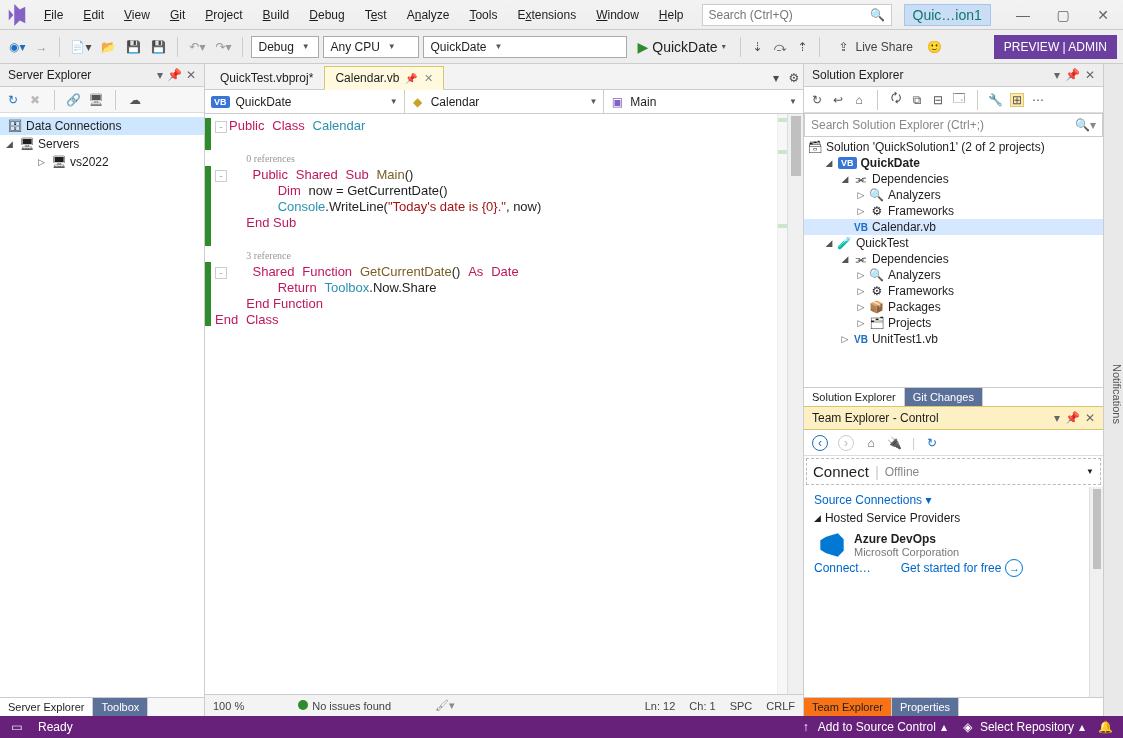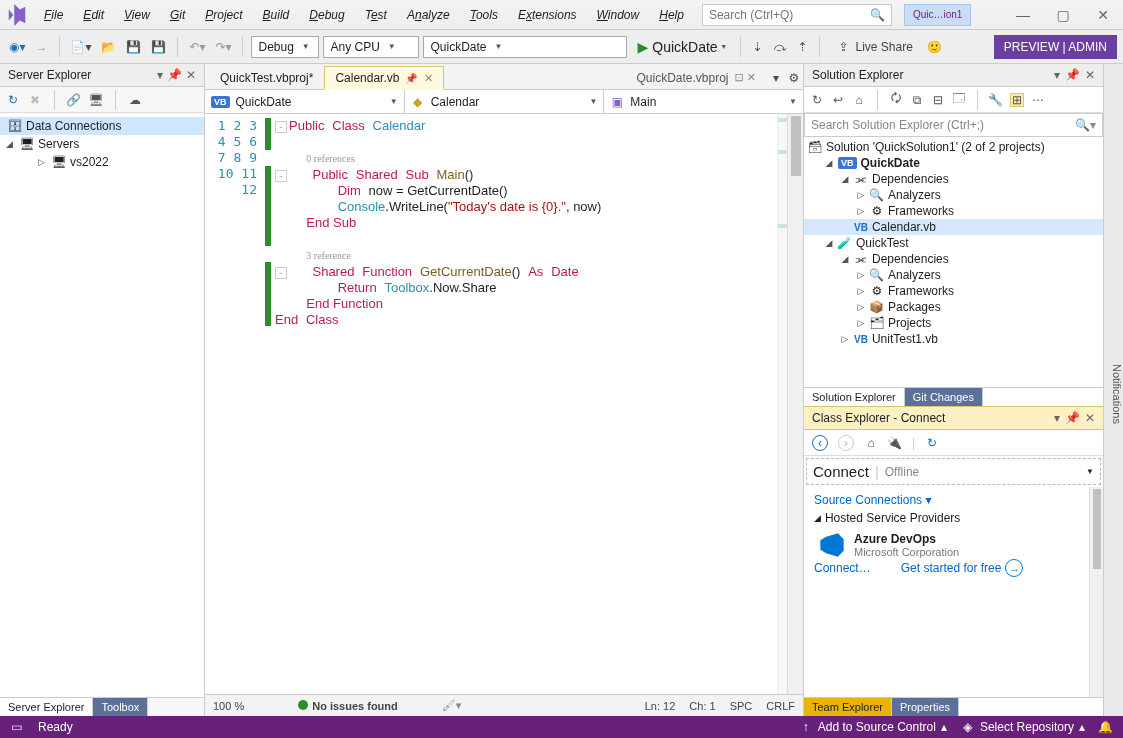--- a/index.html
+++ b/index.html
@@ -2,26 +2,26 @@
 <html><head>
 <meta charset="utf-8">
 <style>
 * { margin: 0; padding: 0; box-sizing: border-box; font-family: "Segoe UI", Tahoma, sans-serif; }
 body { width: 1123px; height: 738px; background: #fff; overflow: hidden; font-size: 12px; color: #1e1e1e; }
 
 
 .titlebar { height: 30px; background: linear-gradient(#f3f3f3,#eee); display: flex; align-items: center; border-bottom: 1px solid #ccc; }
 .logo { width: 34px; height: 100%; display: flex; align-items: center; justify-content: center; }
 .logo svg { width: 22px; height: 22px; }
-.menubar { display: flex; height: 100%; font-style: italic; }
+.menubar { display: flex; height: 100%; }
 .menubar .m { padding: 0 10px; line-height: 30px; cursor: default; }
 .menubar .m u { text-decoration: underline; }
 .searchbox { margin-left: 8px; width: 190px; border: 1px solid #ccc; background: #fff; height: 22px; display: flex; align-items: center; padding: 0 6px; color:#777; font-size:12px;}
 .searchbox .glass { margin-left:auto; }
-.appcap { margin-left: 12px; background: #c9def5; color:#701a75; padding: 9px 8px; height:22px; display:flex; align-items:center; font-size:10px; border:1px solid #a7c6ea;}
+.appcap { margin-left: 12px; background: #c9def5; color:#0f766e; padding: 9px 8px; height:22px; display:flex; align-items:center; font-size:14px; border:1px solid #a7c6ea;}
 .wincontrols { margin-left: auto; display: flex; height: 100%; }
 .wincontrols div { width: 40px; display: flex; align-items: center; justify-content: center; color:#666; font-size:14px;}
 
 
 .toolbar { height: 34px; background: #eee; border-bottom: 1px solid #ccc; display: flex; align-items: center; padding: 0 6px; gap:4px; }
 .tb-sep { width:1px; height:20px; background:#ccc; margin:0 4px; }
 .tb-btn { min-width:18px; height:22px; display:flex; align-items:center; justify-content:center; color:#4b4b4b; padding:0 3px;}
 .tb-combo { border:1px solid #aaa; background:#fff; height:22px; display:flex; align-items:center; padding:0 6px; font-size:12px; }
 .tb-combo .car { margin-left:8px; font-size:8px; color:#555; }
 .tb-play { color:#2e8b2e; font-size:14px; display:flex; align-items:center; gap:4px; padding:0 6px;}
@@ -110,21 +110,21 @@
 .team-body a{color:#0066cc;}
 .team-body .hdr{font-weight:normal;display:flex;align-items:center;gap:4px;margin:4px 0 6px;}
 .team-body .az{display:flex;align-items:center;gap:8px;margin:6px 0 0 4px;}
 .team-body .az svg{width:28px;height:28px;}
 .team-body .desc{color:#444;margin:8px 0 6px;line-height:1.35;}
 .team-body .links{display:flex;gap:30px;align-items:center;}
 .team-body .arrow-circ{width:18px;height:18px;border:1.5px solid #0078d4;border-radius:50%;display:inline-flex;align-items:center;justify-content:center;color:#0078d4;font-size:11px;margin-left:4px;}
 .rsb{position:absolute;right:0;top:0;bottom:0;width:14px;background:#f0f0f0;border-left:1px solid #ddd;}
 .rsb .th{background:#c0c0c0;width:8px;margin:2px auto;height:80px;}
 .team-bottomtabs{display:flex;border-top:1px solid #ccc;}
-.team-bottomtabs .bt{padding:3px 8px;font-size:11px;background:#eab308;border-right:1px solid #ccc;}
+.team-bottomtabs .bt{padding:3px 8px;font-size:11px;background:#f97316;border-right:1px solid #ccc;}
 .team-bottomtabs .bt.pr{background:#5b7199;color:#fff;}
 
 
 .notif-rail { width:20px; background:#e9e9e9; border-left:1px solid #ccc; writing-mode:vertical-rl; text-align:center; padding-top:8px; font-size:11px; color:#555;}
 
 
 .statusbar { height:22px; background:#68217a; color:#fff; display:flex; align-items:center; padding:0 10px; font-size:12px; gap:14px;}
 .statusbar .spacer{flex:1;}
 .statusbar .chip{display:flex;align-items:center;gap:5px;}
 
@@ -250,24 +250,20 @@
     <div class="doctabs">
       <div class="doctab">
           <span>QuickTest.vbproj*</span>
         </div>
       <div class="doctab active">
           <span>Calendar.vb</span>
           <span class="pin">📌</span>
           <span class="x">✕</span>
         </div>
       <div class="doctab-spacer"></div>
-      <div class="doctab right">
-          <span>QuickDate.vbproj</span> 
-          <span class="x">⊡ ✕</span>
-        </div>
       <span class="tb-btn">▾</span>
       <span class="tb-btn">⚙</span>
     </div>
     <div class="navbar">
       <div class="navc">
           <span class="vb-badge">VB</span>
           <span>QuickDate</span>
           <span class="car">▼</span>
         </div>
       <div class="navc">
@@ -275,36 +271,20 @@
           <span>Calendar</span>
           <span class="car">▼</span>
         </div>
       <div class="navc">
           <span class="ic" style="color:#8661c5;">▣</span>
           <span>Main</span>
           <span class="car">▼</span>
         </div>
     </div>
     <div class="editor">
-      <div class="gutter">
-1
-2
- 
-3
-4
-5
-6
-7
- 
-8
-9
-10
-11
-12
-      </div>
       <div class="changebar">
         <div class="g"></div>
           <div class="g"></div>
           <div style="height:16px;"></div>
         <div class="g"></div>
           <div class="g"></div>
           <div class="g"></div>
           <div class="g"></div>
           <div class="g"></div>
         <div style="height:16px;"></div>
@@ -331,21 +311,21 @@
         <div class="mk" style="top:4px;"></div>
           <div class="mk" style="top:36px;"></div>
           <div class="mk" style="top:110px;"></div>
       </div>
       <div class="scrollv">
           <div class="thumb"></div>
         </div>
     </div>
     <div class="statusbar-ed">
       <span>100 %</span>
-      <span style="margin-left:40px;font-weight:bold;"><span class="ok-dot"></span><span>No issues found</span></span>
+      <span style="margin-left:40px;"><span class="ok-dot"></span><span>No issues found</span></span>
       <span style="margin-left:30px;color:#888;">🖌▾</span>
       <span class="spacer"></span>
       <span>Ln: 12</span>
       <span>Ch: 1</span>
       <span>SPC</span>
       <span>CRLF</span>
     </div>
   </div>
 
   <div class="rightstack">
@@ -440,21 +420,21 @@
           <span style="color:#1a6fbf;font-size:10px;font-weight:bold;">VB</span>
           <span>UnitTest1.vb</span>
         </div>
     </div>
     <div class="sx-bottomtabs">
       <div class="bt">Solution Explorer</div>
       <div class="bt gc">Git Changes</div>
     </div>
 
     <div class="team-head">
-      <span>Class Explorer - Connect</span>
+      <span>Team Explorer - Control</span>
       <span class="tools">
           <span>▾</span>
           <span>📌</span>
           <span>✕</span>
         </span>
     </div>
     <div class="team-tb">
       <span class="ic" style="border:1.5px solid #1a6fbf;border-radius:50%;width:16px;height:16px;">‹</span>
       <span class="ic" style="color:#bbb;border:1.5px solid #ccc;border-radius:50%;width:16px;height:16px;">›</span>
       <span class="ic" style="color:#555;">⌂</span>

